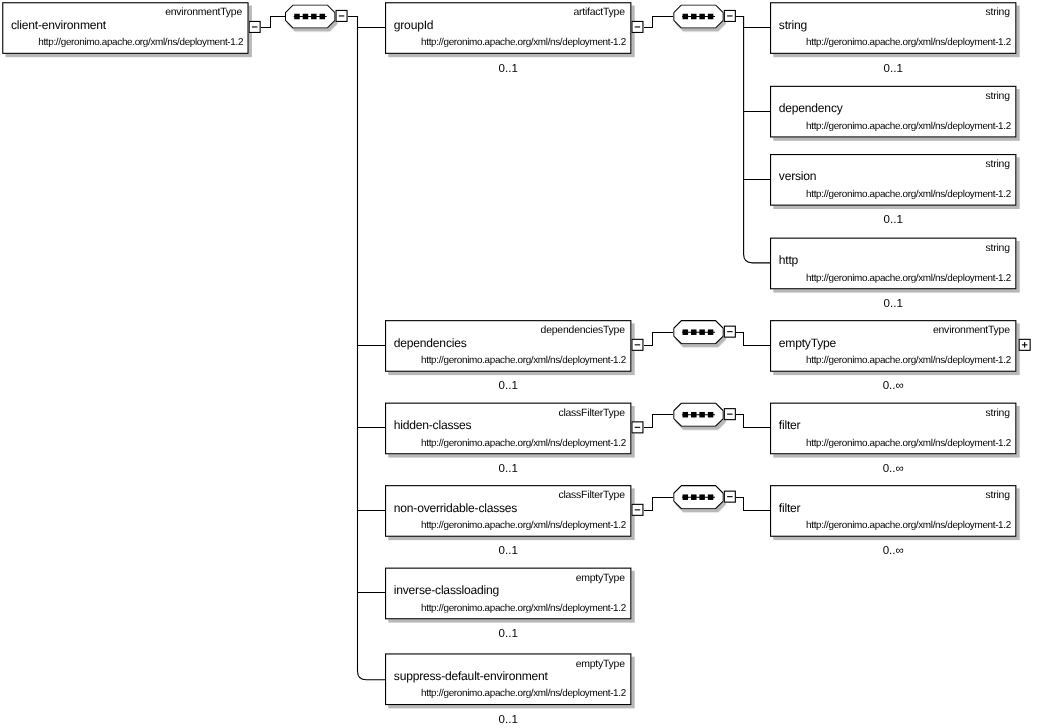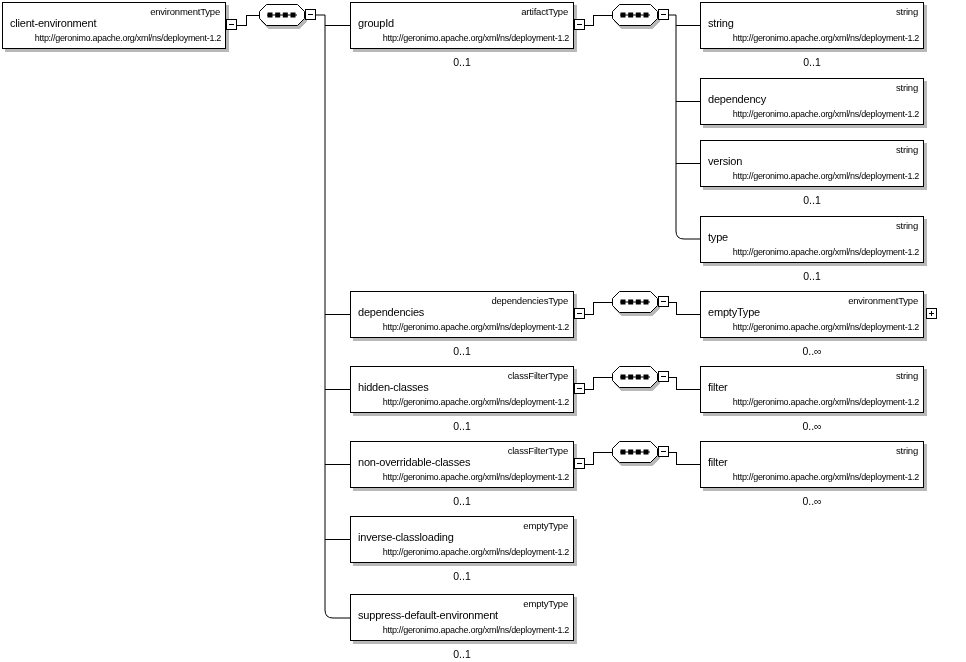--- a/index.html
+++ b/index.html
@@ -194,21 +194,21 @@
 
   <div class="node" style="left:700px;top:140px">
     <span class="ntype">string</span>
     <div class="nname">version</div>
     <div class="nns">http://geronimo.apache.org/xml/ns/deployment-1.2</div>
   </div>
   <div class="card" style="left:700px;top:194px">0..1</div>
 
   <div class="node" style="left:700px;top:216px">
     <span class="ntype">string</span>
-    <div class="nname">type</div>
+    <div class="nname">http</div>
     <div class="nns">http://geronimo.apache.org/xml/ns/deployment-1.2</div>
   </div>
   <div class="card" style="left:700px;top:270px">0..1</div>
 
   <div class="node" style="left:700px;top:291px">
     <span class="ntype">environmentType</span>
     <div class="nname">emptyType</div>
     <div class="nns">http://geronimo.apache.org/xml/ns/deployment-1.2</div>
   </div>
   <div class="card" style="left:700px;top:345px">0..∞</div>

